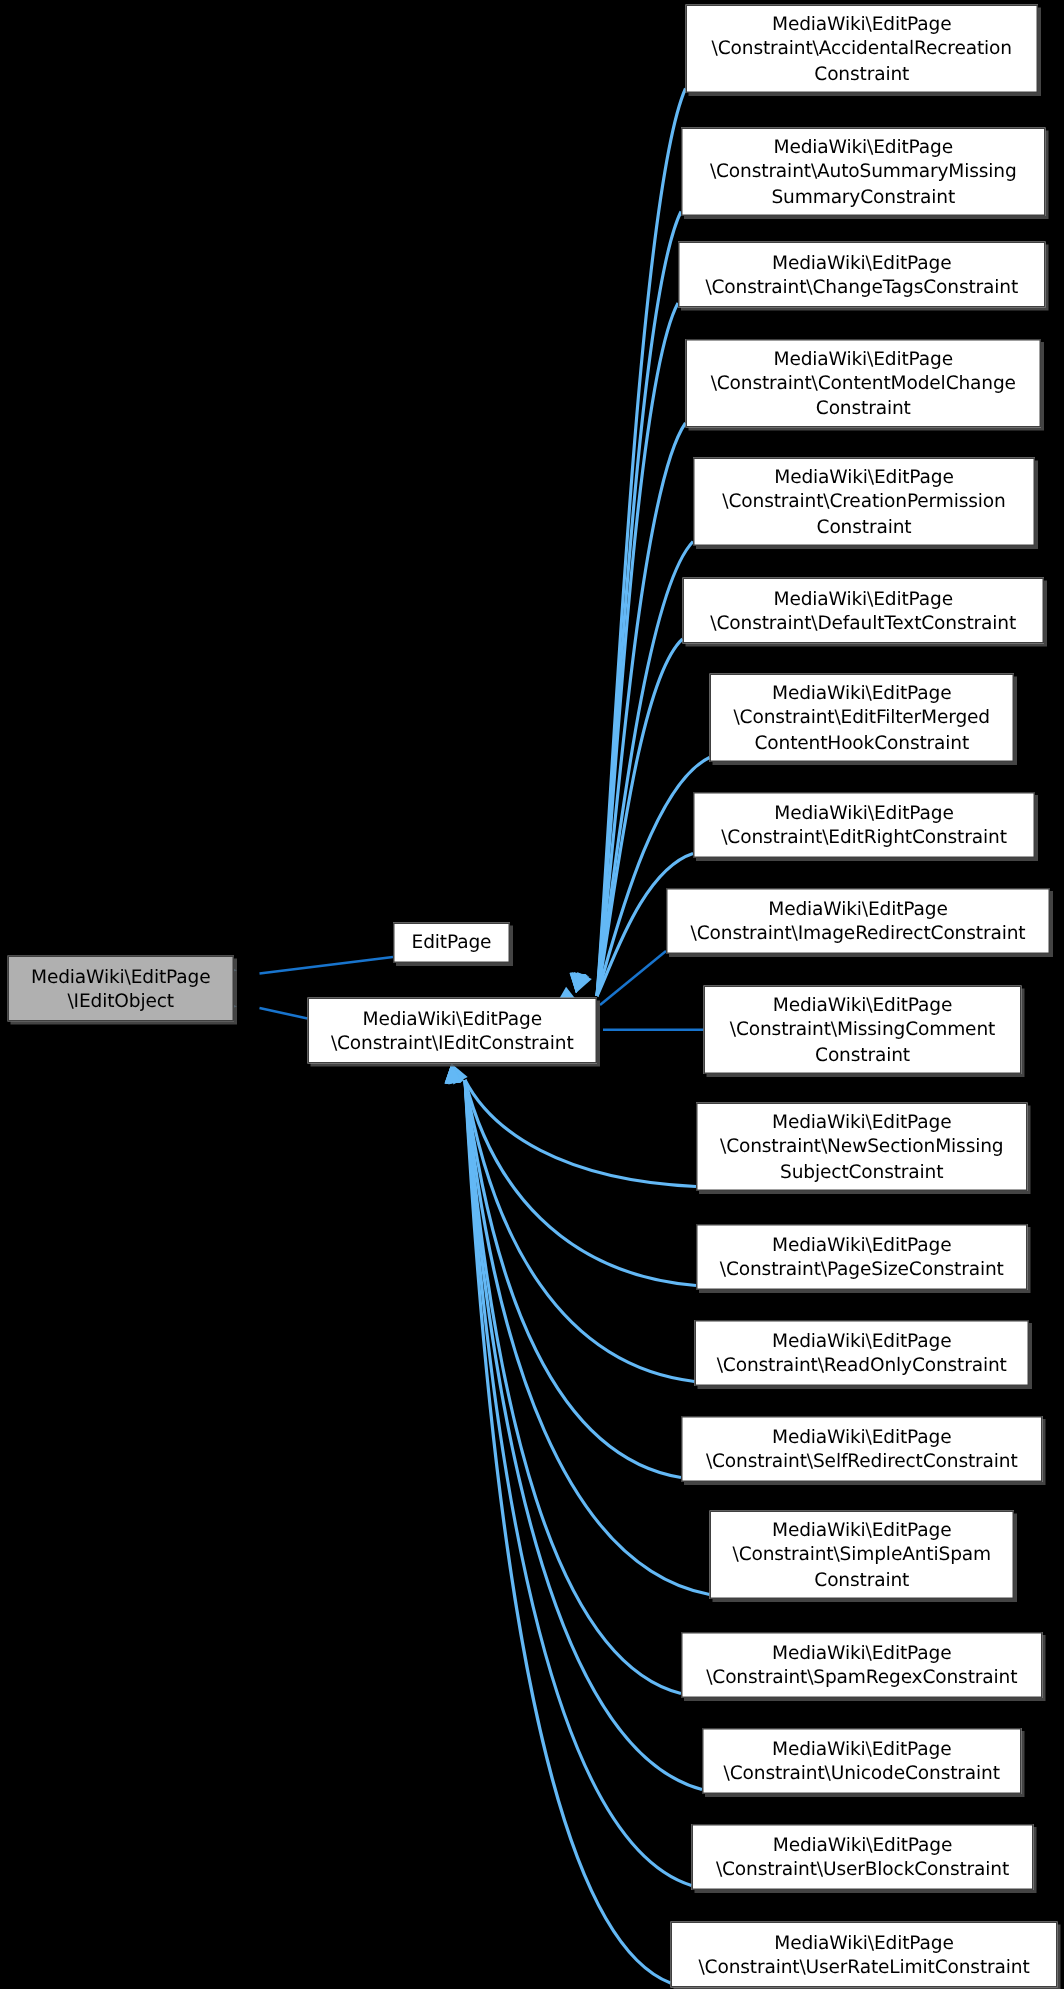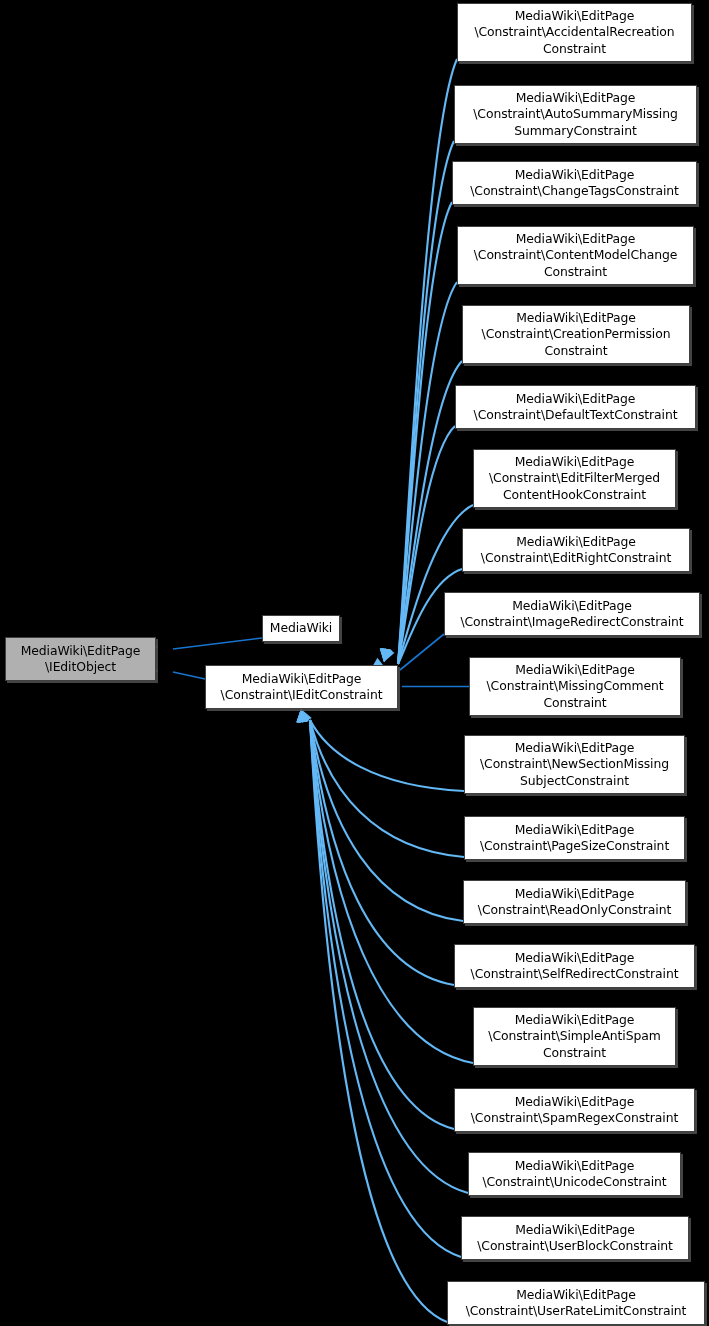--- a/index.html
+++ b/index.html
@@ -78,21 +78,21 @@
       <path d="M468,1193 C376.7,1168.85 328,975.6500000000001 310,720" stroke="#63b8f5" stroke-width="2.1" fill="none"></path>
       <path d="M301,709L296.52638892272176,722.3471646400744L307.2997181187922,721.5886278689841Z" fill="#63b8f5"></path>
       <path d="M461,1257 C373.55,1229.65 328,1010.85 310,720" stroke="#63b8f5" stroke-width="2.1" fill="none"></path>
       <path d="M301,709L296.41331369551045,722.3087305459314L307.19269053203953,721.6416210975644Z" fill="#63b8f5"></path>
       <path d="M447,1322 C367.25,1291.4 328,1046.6 310,720" stroke="#63b8f5" stroke-width="2.1" fill="none"></path>
       <path d="M301,709L296.32356963361315,722.2774620703029L307.1072045429703,721.6831404892606Z" fill="#63b8f5"></path>
     </svg>
   <div id="nodes">
       <div class="node highlight" style="left: 5px; top: 637px; width: 151px; height: 44px;">MediaWiki\EditPage
 \IEditObject</div>
-      <div class="node" style="left: 262px; top: 615px; width: 78px; height: 27px;">MediaWiki</div>
+      <div class="node" style="left: 262px; top: 615px; width: 78px; height: 27px;">EditPage</div>
       <div class="node" style="left: 205px; top: 665px; width: 193px; height: 44px;">MediaWiki\EditPage
 \Constraint\IEditConstraint</div>
       <div class="node" style="left: 457px; top: 3px; width: 235px; height: 59px;">MediaWiki\EditPage
 \Constraint\AccidentalRecreation
 Constraint</div>
       <div class="node" style="left: 454px; top: 85px; width: 243px; height: 59px;">MediaWiki\EditPage
 \Constraint\AutoSummaryMissing
 SummaryConstraint</div>
       <div class="node" style="left: 452px; top: 161px; width: 245px; height: 44px;">MediaWiki\EditPage
 \Constraint\ChangeTagsConstraint</div>

